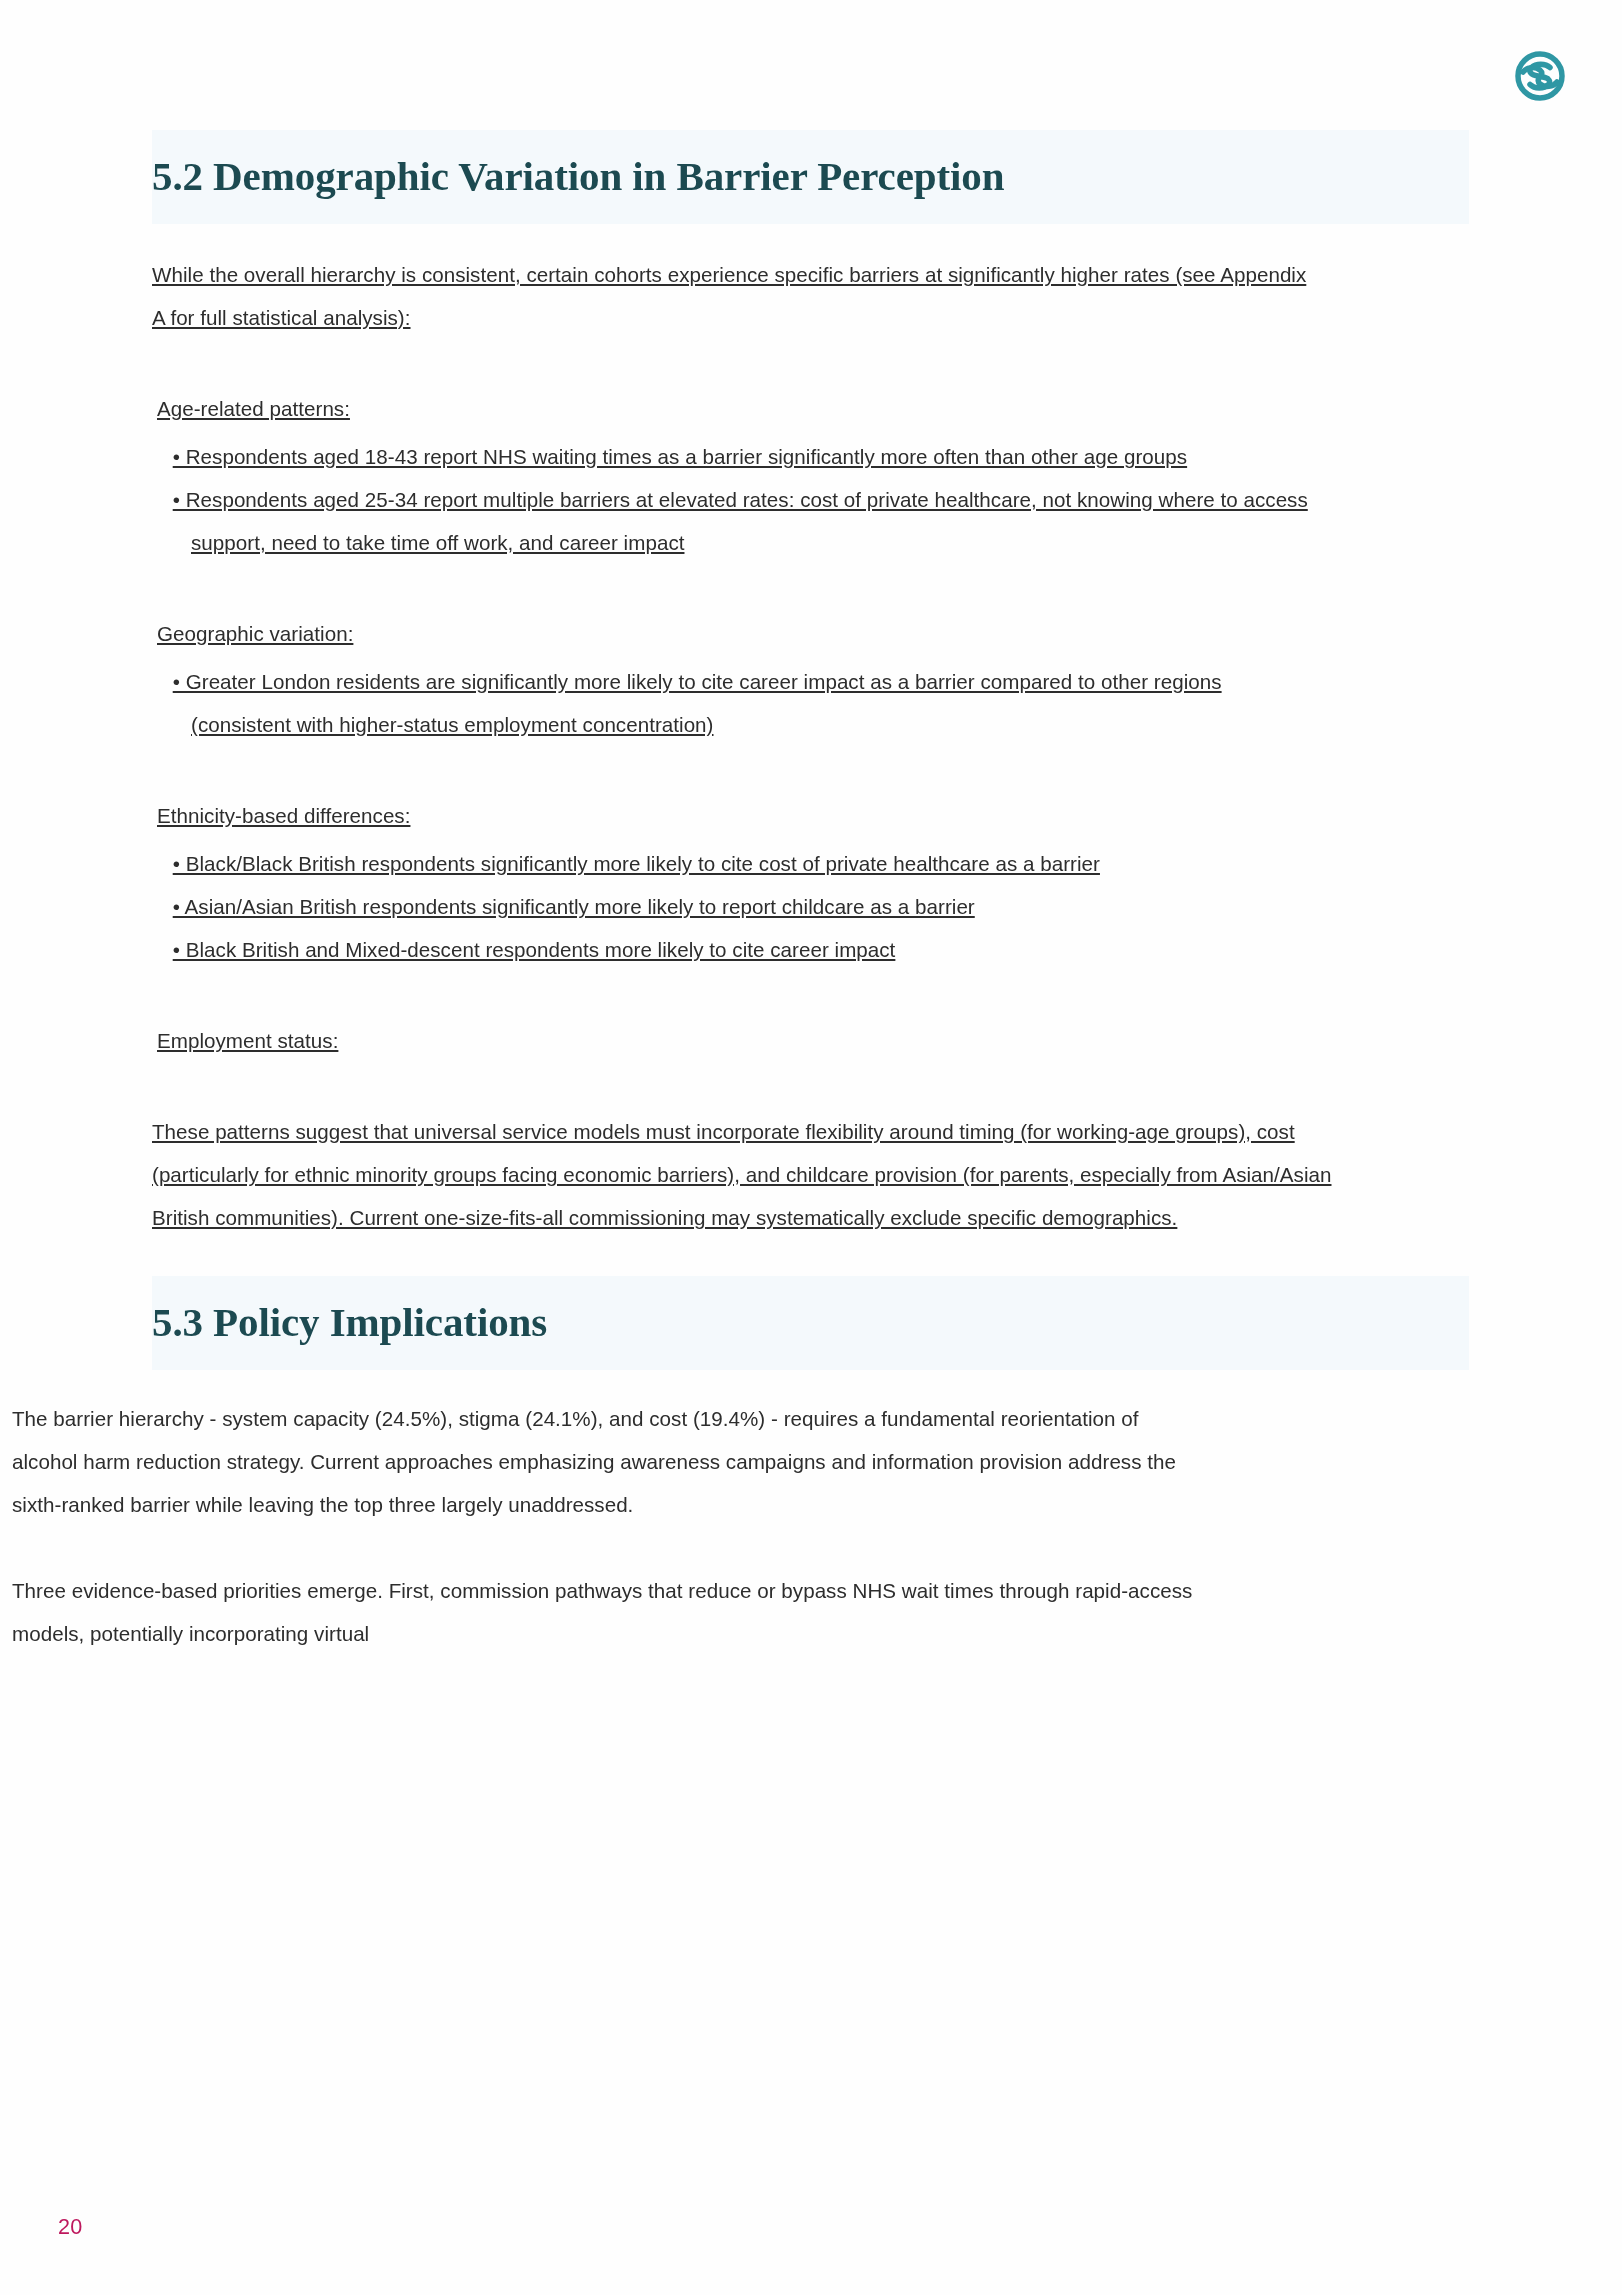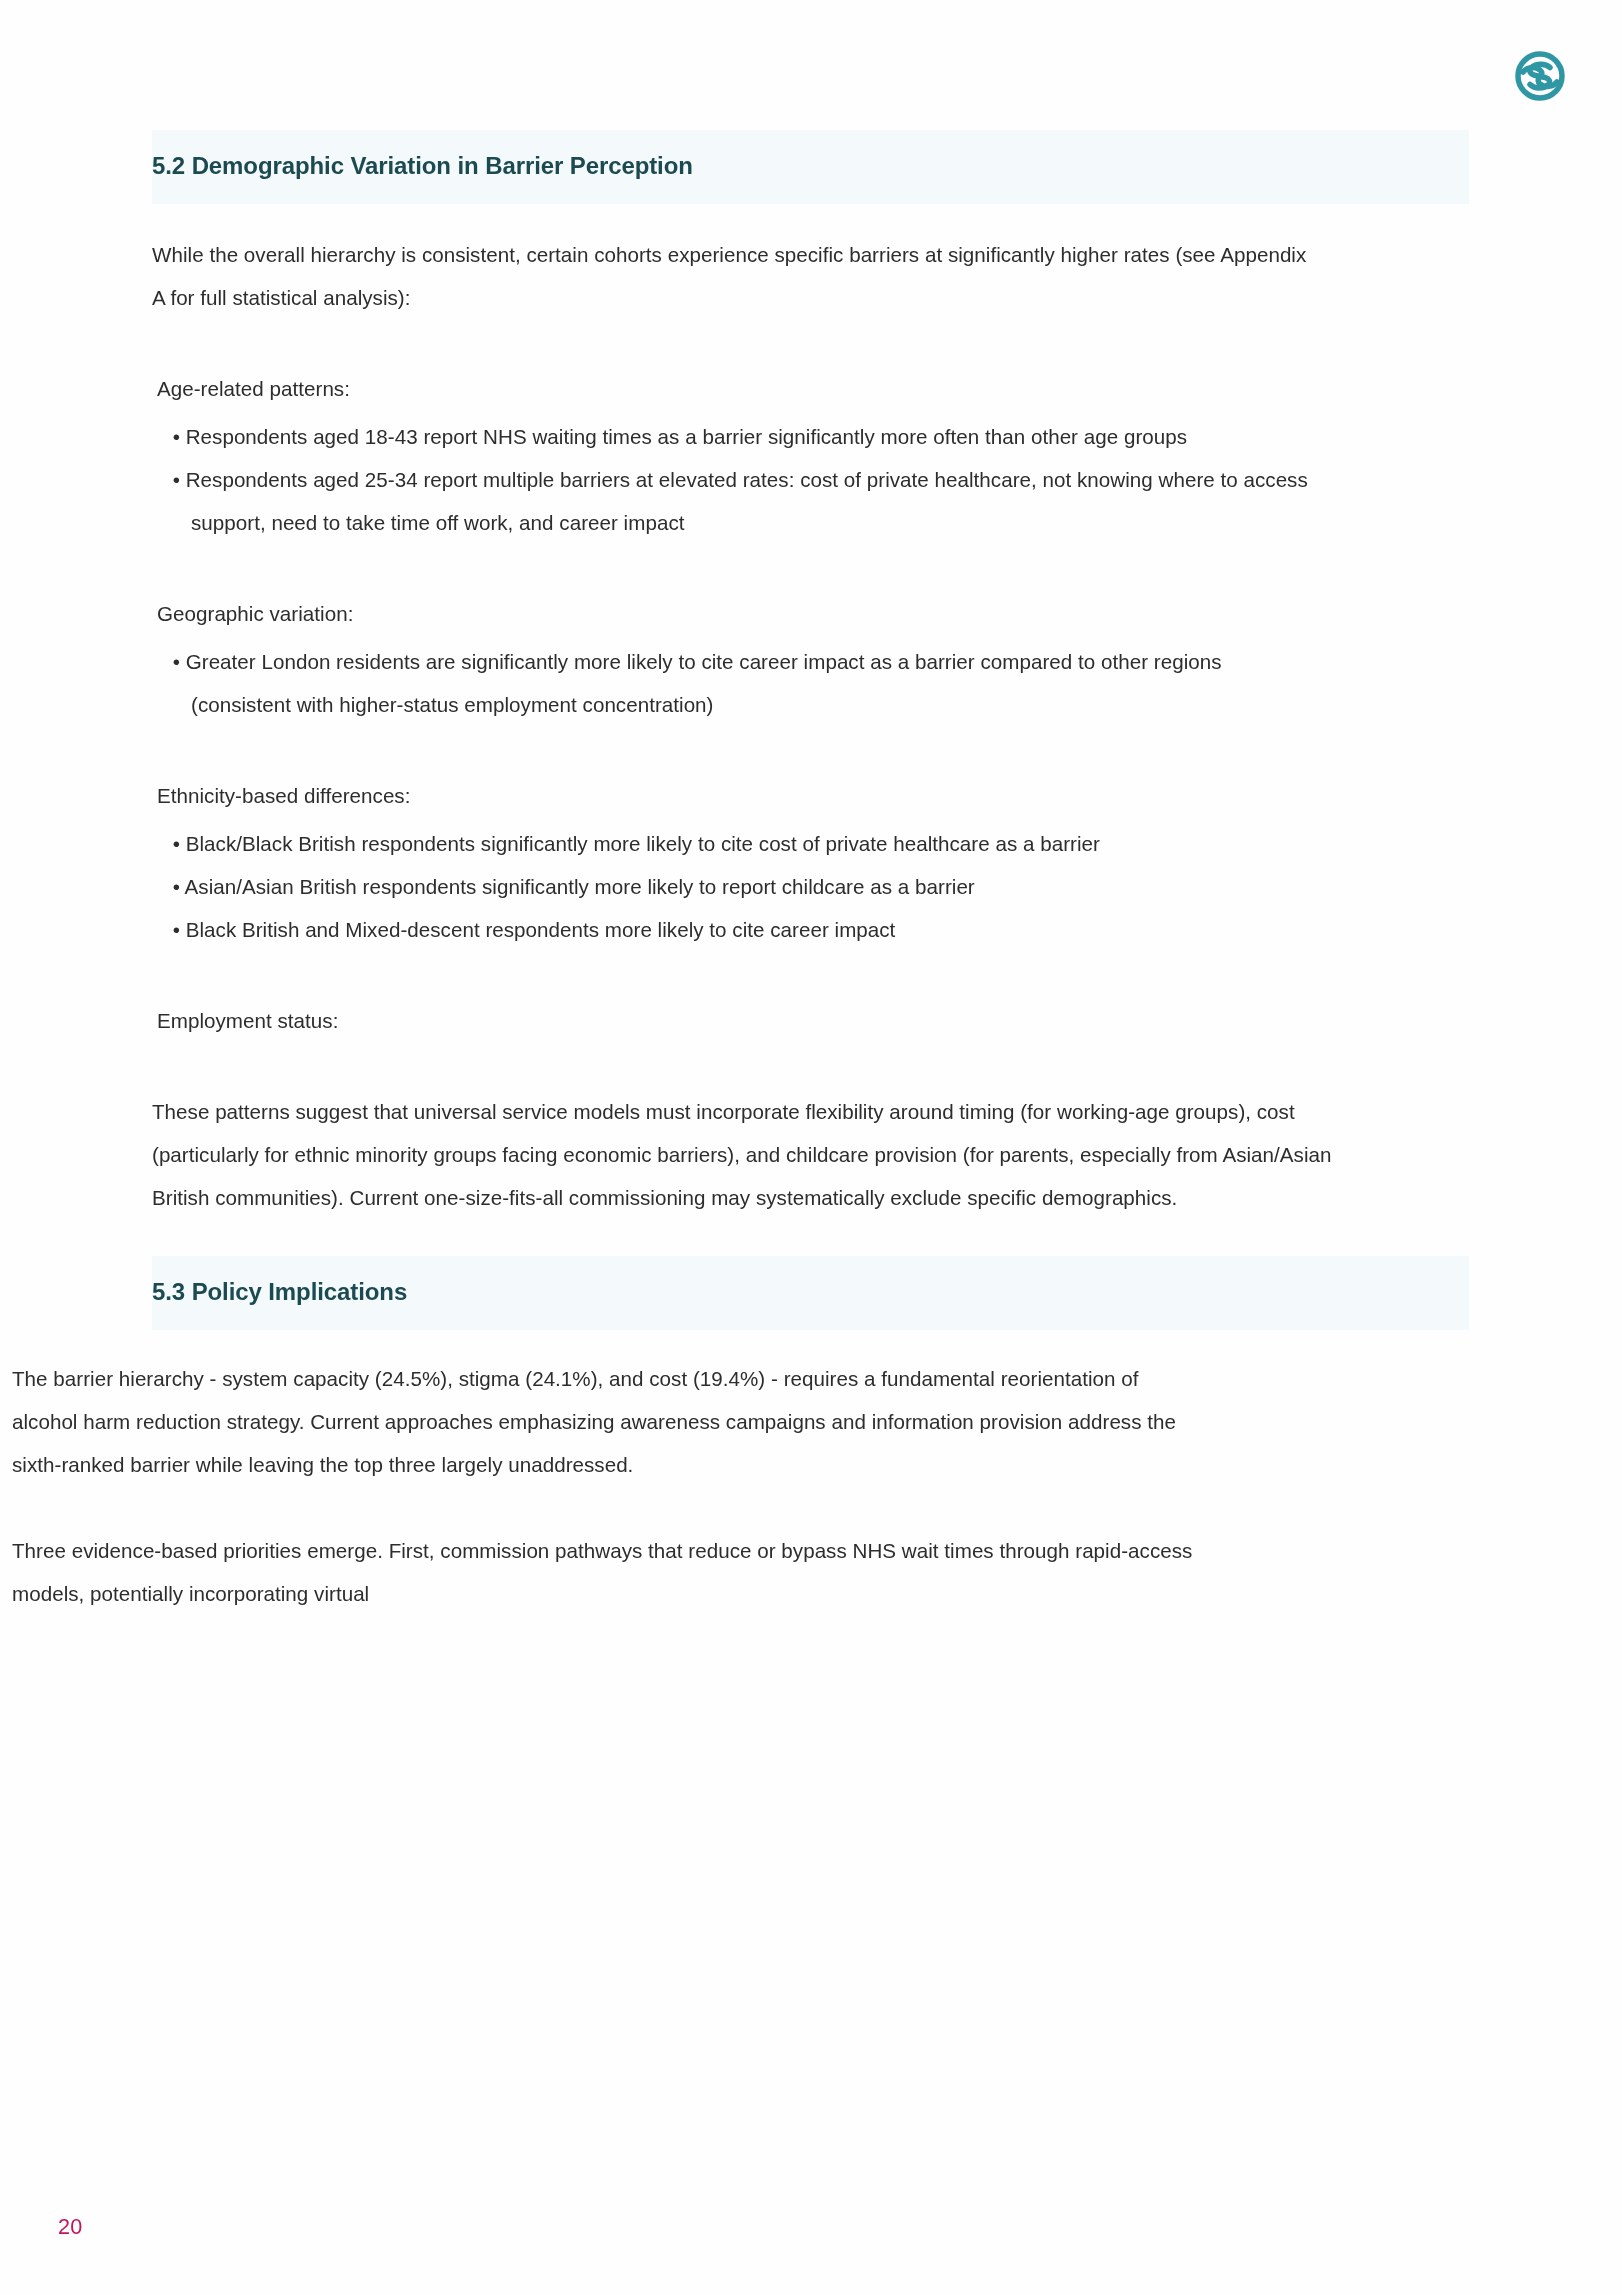--- a/index.html
+++ b/index.html
@@ -45,22 +45,22 @@
   .section-head {
     box-sizing: border-box;
     margin-left: 152px;
     width: 1317px;
     background: #f4f9fc;
     padding: 22px 0 23.6px 0;
   }
   .section-head h2 {
     margin: 0;
     padding-left: 0;
-    font-family: Liberation Sans, sans-serif;
-    font-size: 24px;
+    font-family: Liberation Serif, serif;
+    font-size: 41px;
     line-height: 1.18;
     font-weight: 700;
     color: #1c4a51;
     letter-spacing: -0.1px;
     text-indent: 0;
   }
 
   
   .body-block {
     margin-left: 152px;
@@ -113,21 +113,21 @@
                C50 52, 42 59, 50 66 C60 74, 76 72, 84 62" fill="none" stroke="#2f97a4" stroke-width="11" stroke-linecap="round"></path>
     </svg>
   </div>
 
   <div class="content" style="padding-top:130px;">
 
     <div class="section-head">
       <h2 style="padding-left:0;margin-left:0;">5.2 Demographic Variation in Barrier Perception</h2>
     </div>
 
-    <div class="body-block" style="margin-top:29px;">
+    <div class="body-block" style="margin-top:29px;text-decoration:underline;">
 
       <p class="para">While the overall hierarchy is consistent, certain cohorts experience specific barriers at significantly higher rates (see Appendix A for full statistical analysis):</p>
 
       <div class="spacer-line"></div>
 
       <p class="blk-label">Age-related patterns:</p>
       <ul class="bullets">
         <li>• Respondents aged 18-43 report NHS waiting times as a barrier significantly more often than other age groups</li>
         <li>• Respondents aged 25-34 report multiple barriers at elevated rates: cost of private healthcare, not knowing where to access support, need to take time off work, and career impact</li>
       </ul>

